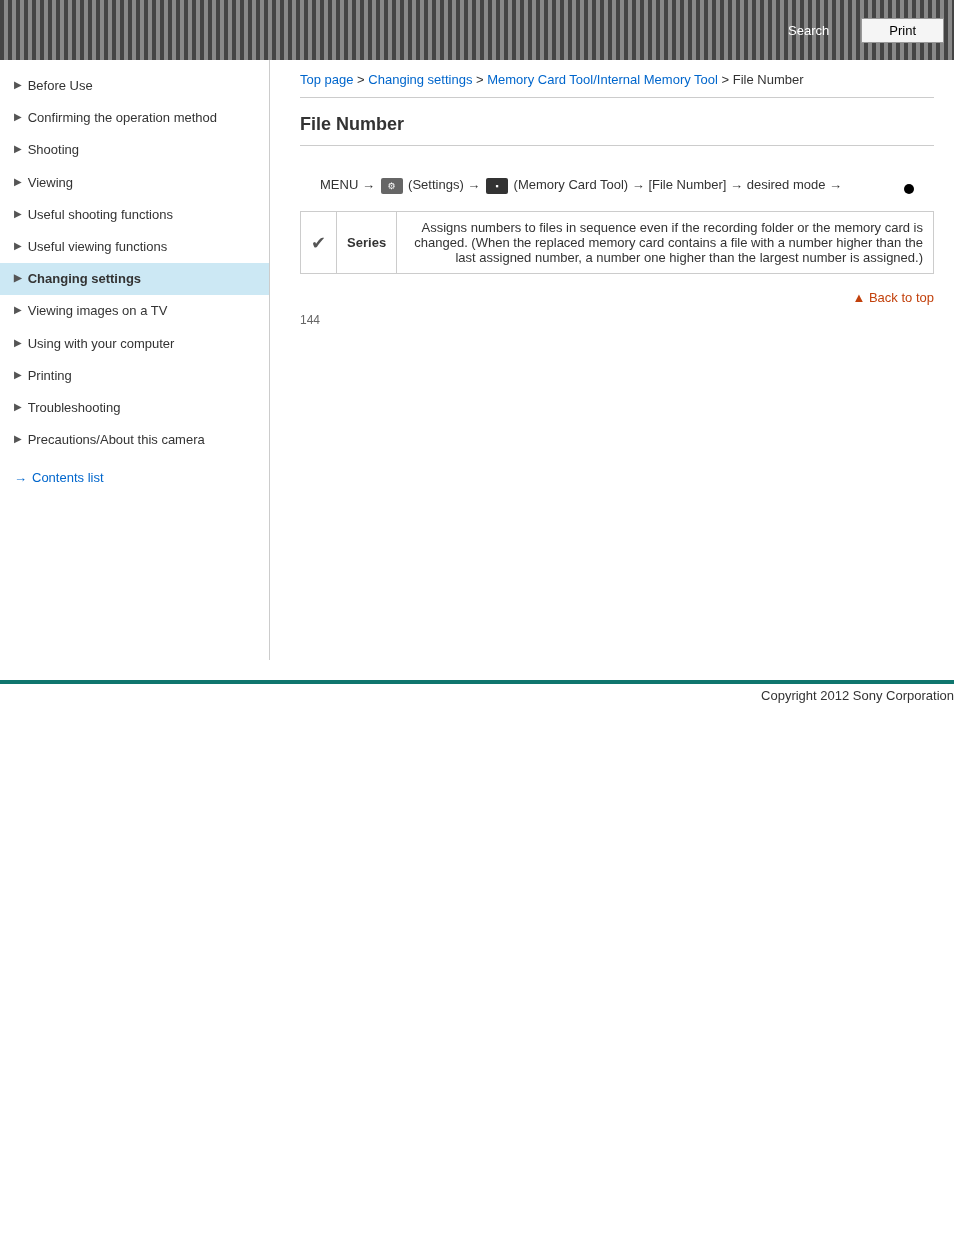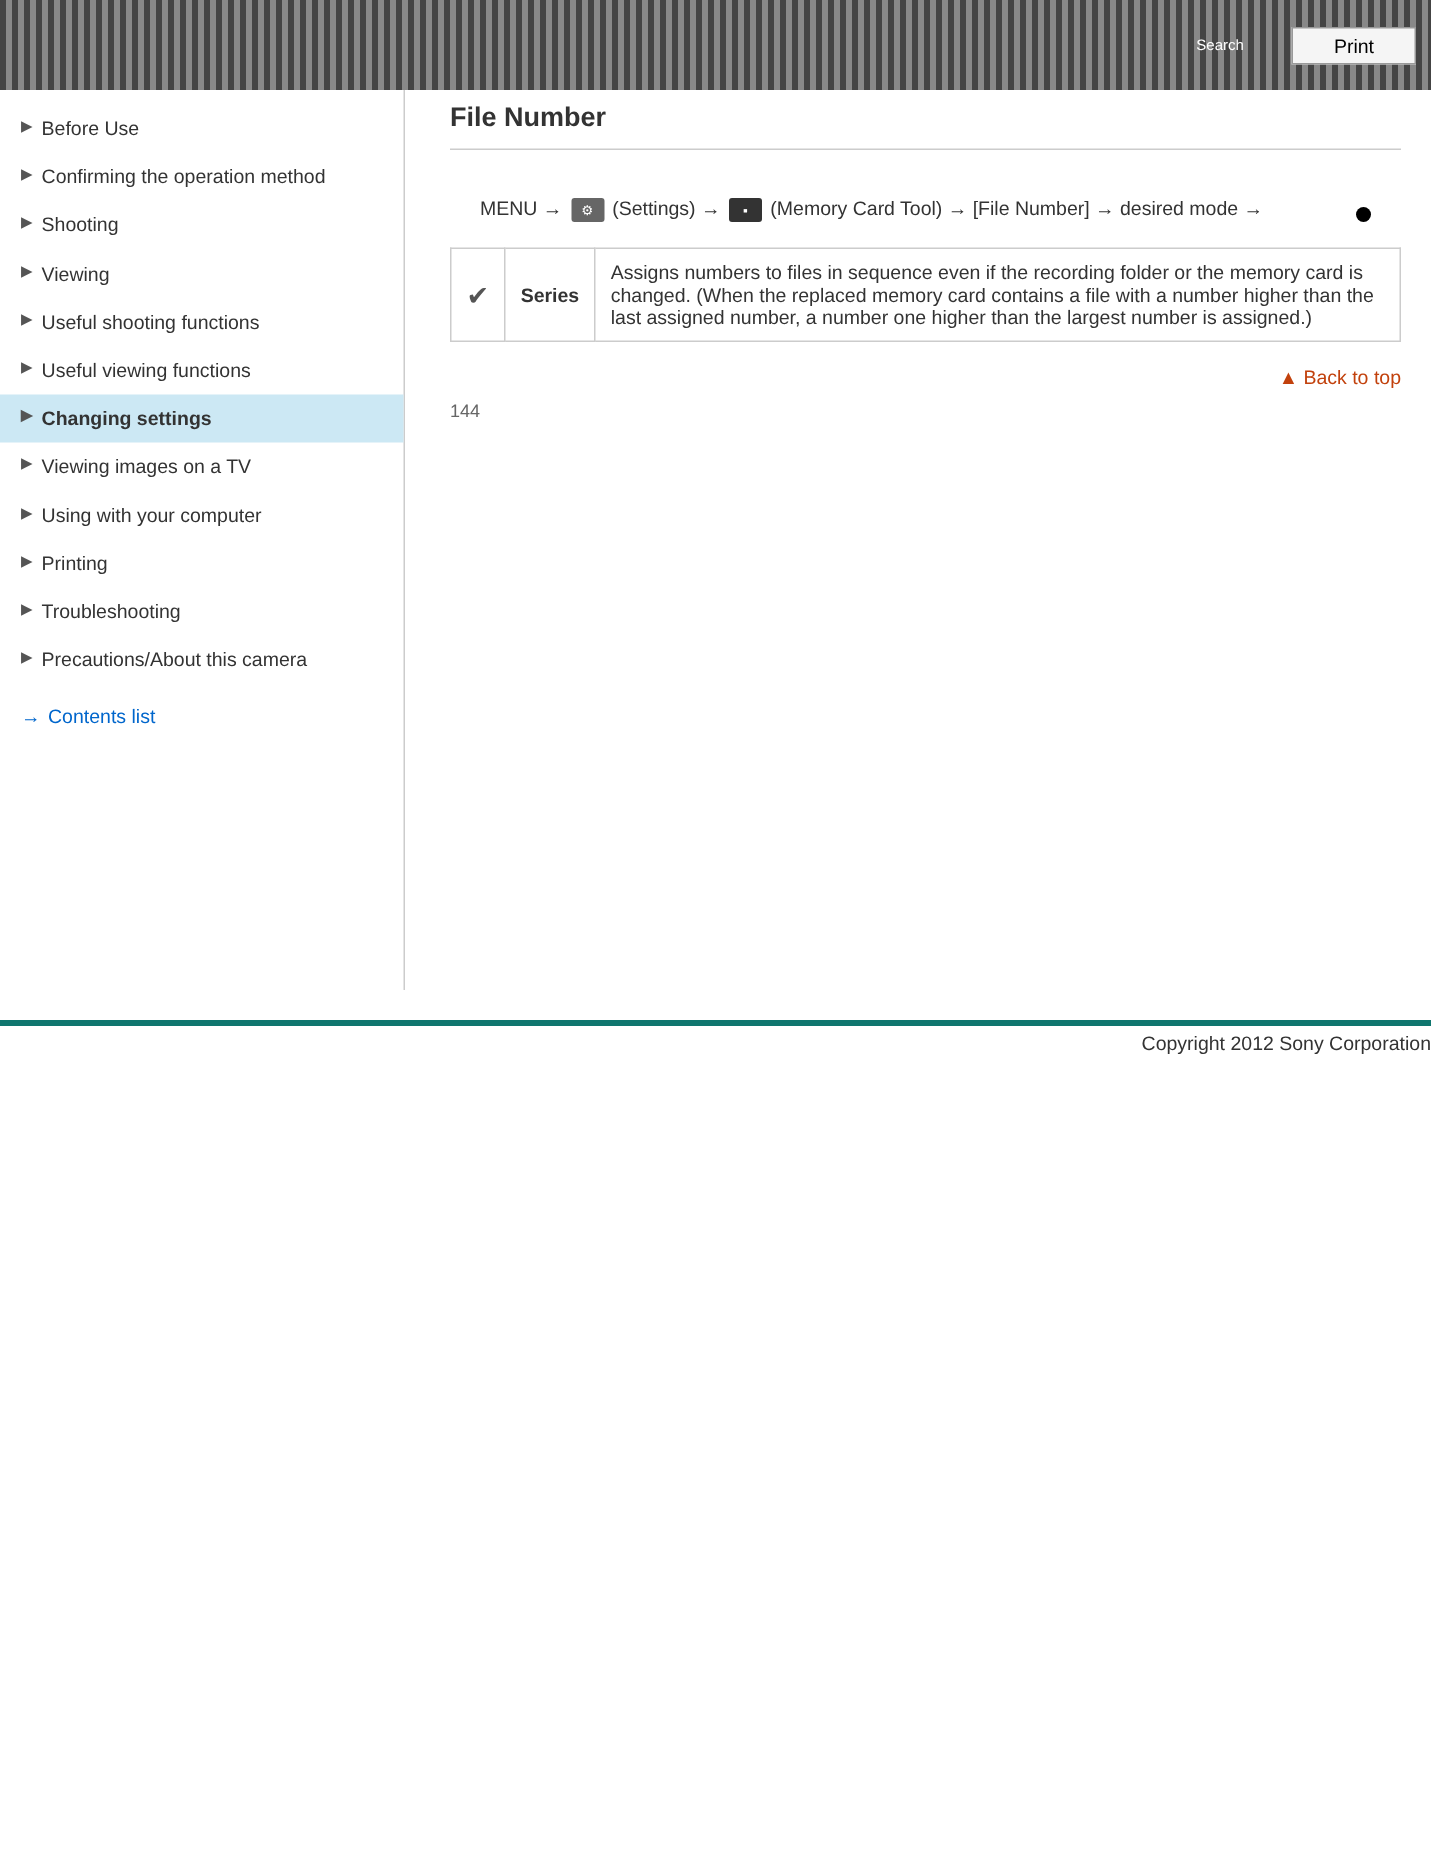--- a/index.html
+++ b/index.html
@@ -19,21 +19,21 @@
       border: 1px solid #999;
       padding: 4px 27px;
       font-size: 13px;
       cursor: pointer;
       margin-left: 6px;
     }
     .header-search {
       background: transparent;
       border: none;
       color: #fff;
-      font-size: 10px;
+      font-size: 13px;
       cursor: pointer;
       margin-left: 6px;
       padding: 4px 26px;
     }
 
     
     .layout { display: flex; min-height: 600px; }
 
     
     .sidebar {
@@ -139,20 +139,21 @@
     .data-table {
       width: 100%;
       border-collapse: collapse;
       margin-bottom: 16px;
       font-size: 13px;
     }
     .data-table td {
       border: 1px solid #ccc;
       padding: 8px 10px;
       vertical-align: top;
+      text-align: right;
     }
     .data-table .check-cell {
       width: 30px;
       text-align: center;
       vertical-align: middle;
     }
     .data-table .label-cell {
       width: 60px;
       text-align: center;
       vertical-align: middle;
@@ -252,20 +253,23 @@
         <span class="label">Precautions/About this camera</span>
       </div>
       <div class="contents-list">
         <span class="arrow-right">→</span>
         <span>Contents list</span>
       </div>
     </div>
 
   <div class="main-content">
 
+    <div class="breadcrumb">
+      <a href="#">Top page</a><span> &gt; </span><a href="#">Changing settings</a><span> &gt; </span><a href="#">Memory Card Tool/Internal Memory Tool</a><span> &gt; </span><span>File Number</span>
+    </div>
 
     <div class="page-title">File Number</div>
 
 
     <div class="menu-path">
       <span>MENU →
         <span style="display:inline-block;background:#666;width:22px;height:16px;vertical-align:middle;margin:0 2px;border-radius:2px;font-size:9px;color:#fff;text-align:center;line-height:16px;">⚙</span>
         (Settings) →
         <span style="display:inline-block;background:#333;width:22px;height:16px;vertical-align:middle;margin:0 2px;border-radius:2px;font-size:9px;color:#fff;text-align:center;line-height:16px;">▪</span>
         (Memory Card Tool) → [File Number] → desired mode →

